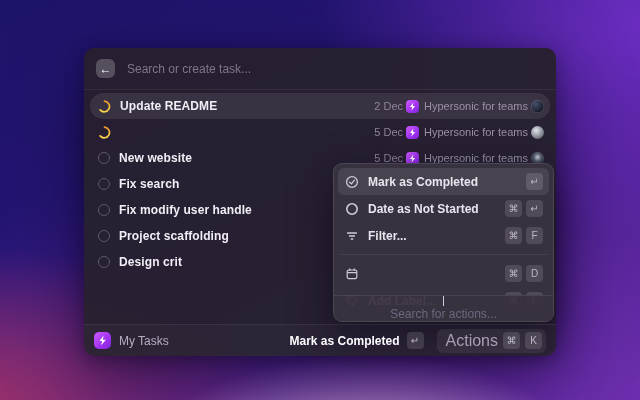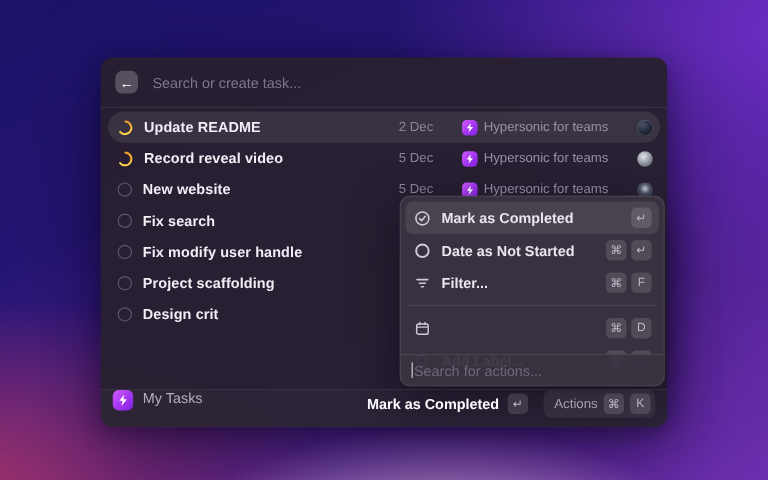--- a/index.html
+++ b/index.html
@@ -25,21 +25,21 @@
     border-bottom:1px solid rgba(255,255,255,0.07); }
   .back-btn{ width:19px; height:19px; border-radius:6px; background:rgba(255,255,255,0.22);
     display:flex; align-items:center; justify-content:center; color:#fff; font-size:12px; line-height:1;
     cursor:default; }
   .search-ph{ color:#7e7689; font-size:12px; }
   
   .task-list{ padding:3px 6px 0; }
   .task-row{ height:26px; display:flex; align-items:center; gap:9px; padding:0 6px 0 8px; border-radius:13px; }
   .task-row.selected{ background:rgba(255,255,255,0.085); }
   .task-title{ font-size:12px; font-weight:700; color:#f1eef5; letter-spacing:.1px; }
-  .task-meta{ margin-left:auto; display:flex; align-items:center; gap:24px; }
+  .task-meta{ margin-left:auto; display:flex; align-items:center; gap:3px; }
   .task-date{ font-size:11px; color:#8d8599; }
   .proj-chip{ display:flex; gap:5px; }
   .proj-label{ font-size:11px; color:#9a91a7; }
   .app-icon{ width:13px; height:13px; border-radius:4px;
     background:linear-gradient(135deg,#cf5bff 0%, #a335f1 55%, #7f22e0 100%);
     display:flex; align-items:center; justify-content:center; }
   .status-ic{ width:13px; height:13px; flex:0 0 13px; }
   .circle-open{ width:12px; height:12px; border-radius:50%; border:1.5px solid #5d5568; flex:0 0 12px; }
   .avatar{ width:13px; height:13px; border-radius:50%; flex:0 0 13px; }
   .av-1{ background:radial-gradient(circle at 35% 30%, #48506a 0%, #171c2b 70%); box-shadow:inset 0 0 0 .5px rgba(255,255,255,.25); }
@@ -56,42 +56,42 @@
   .menu-row{ height:27px; display:flex; align-items:center; gap:9px; padding:0 6px 0 7px; border-radius:6px; }
   .menu-row.selected{ background:rgba(255,255,255,0.09); }
   .menu-label{ font-size:12px; color:#e9e5ef; font-weight:600; }
   .menu-keys{ margin-left:auto; display:flex; gap:4px; }
   .key{ min-width:17px; height:17px; padding:0 3px; border-radius:4px; background:rgba(255,255,255,0.13);
     color:#beb7c9; font-size:10px; display:flex; align-items:center; justify-content:center; }
   .menu-divider{ height:1px; background:rgba(255,255,255,0.08); margin:5px 2px; }
   .popup-search{
     position:absolute; left:0; right:0; bottom:0; height:26px;
     background:rgba(56,49,63,0.94); border-top:1px solid rgba(255,255,255,0.09);
-    display:flex; align-items:center; padding:0 9px; gap:1px;
+    display:flex; align-items:center; padding:0 9px; gap:1px;flex-direction:column;
   }
   .caret{ width:1px; height:13px; background:#cfc9d8; }
   .popup-search-ph{ font-size:12px; color:#6f6880; }
   .mi{ width:14px; height:14px; flex:0 0 14px; color:#cfc9d8; }
   
   .footer{
     position:absolute; left:0; right:0; bottom:0; height:32px;
     border-top:1px solid rgba(255,255,255,0.07);
     background:rgba(255,255,255,0.02);
     border-radius:0 0 10px 10px;
-    display:flex; align-items:flex-start; padding:0 10px; gap:8px;
+    display:flex; align-items:center; padding:0 10px; gap:8px;
   }
   .logo{ width:17px; height:17px; border-radius:5px;
     background:linear-gradient(135deg,#cf5bff 0%, #a335f1 55%, #7f22e0 100%);
     display:flex; align-items:center; justify-content:center; }
   .ws-name{ font-size:12px; color:#b5adc1; }
   .footer-right{ margin-left:auto; display:flex; align-items:center; gap:7px; }
   .primary-action{ font-size:12px; font-weight:700; color:#fdfcfe; }
   .actions-group{ display:flex; align-items:center; gap:5px; background:rgba(255,255,255,0.07);
     border-radius:6px; padding:3px 4px 3px 9px; margin-left:6px; }
-  .actions-label{ font-size:11px; color:#a79fb4; }
+  .actions-label{ font-size:16px; color:#a79fb4; }
 </style>
 </head>
 <body>
 
 <svg width="0" height="0" style="position:absolute">
   <defs>
     <linearGradient id="arcGrad" x1="0" y1="0" x2="0" y2="1">
       <stop offset="0" stop-color="#f09a28"></stop>
         <stop offset="1" stop-color="#ffd84d"></stop>
     </linearGradient>
@@ -125,21 +125,20 @@
           <span class="proj-label">Hypersonic for teams</span>
         </span>
         <span class="avatar av-1"></span>
       </span>
     </div>
 
     <div class="task-row">
       <svg class="status-ic" viewBox="0 0 13 13">
         <path d="M 6.5 1.2 A 5.3 5.3 0 1 1 2.1 9.9" fill="none" stroke="url(#arcGrad)" stroke-width="1.7" stroke-linecap="round"></path>
       </svg>
-      <span class="task-title">Record reveal video</span>
       <span class="task-meta">
         <span class="task-date">5 Dec</span>
         <span class="proj-chip">
           <span class="app-icon">
             <svg width="9" height="9" viewBox="0 0 12 12">
                 <path d="M7.2 0.8 L2.6 6.6 H5.6 L4.6 11.2 L9.6 5.2 H6.4 Z" fill="#fff"></path>
               </svg>
           </span>
           <span class="proj-label">Hypersonic for teams</span>
         </span>

